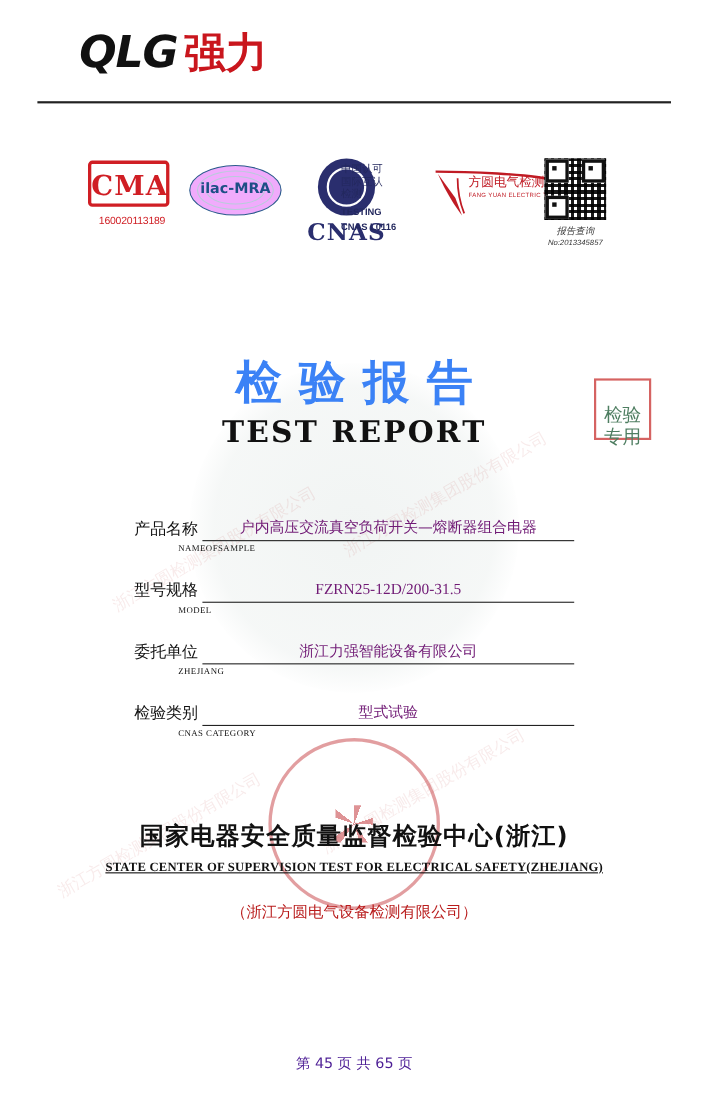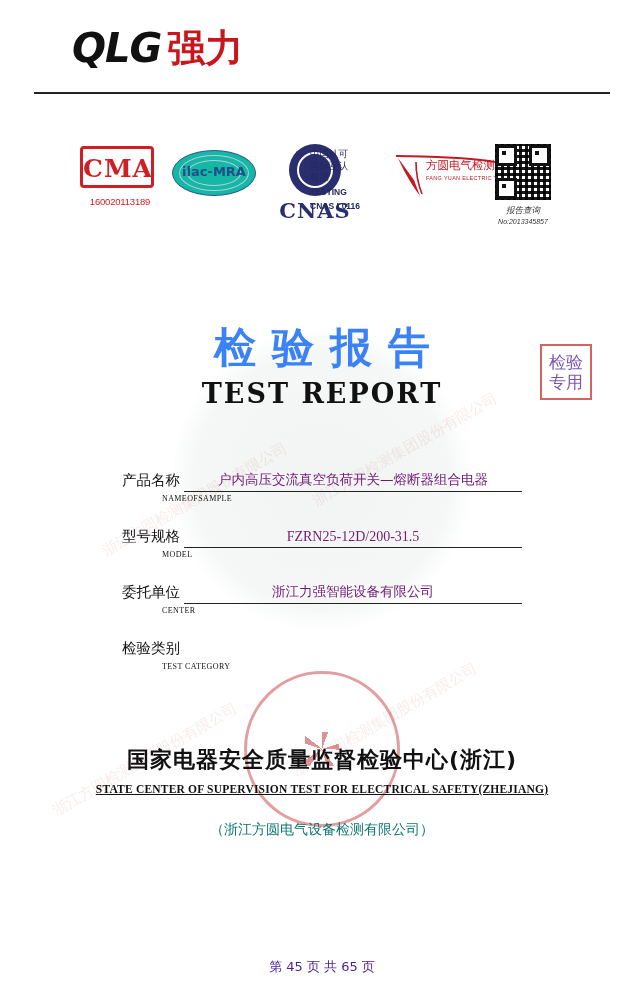--- a/index.html
+++ b/index.html
@@ -90,21 +90,21 @@
 
   
   .logo-ilac { left: 172px; top: 6px; width: 86px; }
   .ilac-oval {
     width: 84px; height: 46px;
     border: 1.5px solid #2a5b8c;
     border-radius: 50%;
     box-sizing: border-box;
     position: relative;
     overflow: hidden;
-    background: #14b8a6;
+    background: #f0abfc;
   }
   .ilac-oval::before, .ilac-oval::after {
     content: "";
     position: absolute;
     border: 1px solid #b9cbdb;
     border-radius: 50%;
   }
   .ilac-oval::before { left: 6px; top: 4px; right: 6px; bottom: 4px; }
   .ilac-oval::after { left: 14px; top: 9px; right: 14px; bottom: 9px; }
   .ilac-text {
@@ -266,26 +266,26 @@
     color: #111;
   }
 
   
   .seal-title {
     position: absolute;
     right: 52px;
     top: 24px;
     width: 52px; height: 56px;
     border: 2px solid #c8302e;
-    color: #4c1d95;
+    color: #14532d;
     font-family: "DejaVu Serif", serif;
     font-size: 17px;
     line-height: 20px;
     text-align: center;
-    padding-top: 6px;
+    padding-top: 22px;
     box-sizing: border-box;
     opacity: 0.75;
     z-index: 3;
   }
 
   
   .fields {
     position: relative;
     z-index: 2;
     margin: 62px auto 0 auto;
@@ -372,21 +372,21 @@
     font-weight: bold;
     font-size: 11.5px;
     letter-spacing: 0.2px;
     color: #111;
     margin-top: 8px;
     text-decoration: underline;
   }
   .org-sub {
     font-family: "DejaVu Sans", sans-serif;
     font-size: 14px;
-    color: #0f766e;
+    color: #b91c1c;
     margin-top: 26px;
   }
 
   
   .wm-text {
     position: absolute;
     font-family: "DejaVu Sans", sans-serif;
     font-size: 15px;
     color: rgba(190, 60, 60, 0.10);
     transform: rotate(-30deg);
@@ -501,28 +501,29 @@
         <span class="field-value mono">FZRN25-12D/200-31.5</span>
       </div>
       <div class="field-en">MODEL</div>
     </div>
 
     <div class="field">
       <div class="field-row">
         <span class="field-label">委托单位</span>
         <span class="field-value">浙江力强智能设备有限公司</span>
       </div>
-      <div class="field-en">CENTER</div>
+      <div class="field-en">ZHEJIANG</div>
     </div>
 
     <div class="field">
       <div class="field-row">
         <span class="field-label">检验类别</span>
+        <span class="field-value">型式试验</span>
       </div>
-      <div class="field-en">TEST CATEGORY</div>
+      <div class="field-en">CNAS CATEGORY</div>
     </div>
 
   </div>
 
   <div class="org">
     <div class="org-stamp"></div>
     <div class="org-cn">国家电器安全质量监督检验中心(浙江)</div>
     <div class="org-en">STATE CENTER OF SUPERVISION TEST FOR ELECTRICAL SAFETY(ZHEJIANG)</div>
     <div class="org-sub">（浙江方圆电气设备检测有限公司）</div>
   </div>

